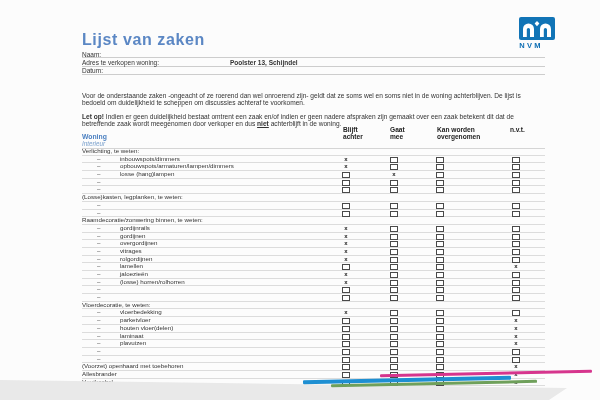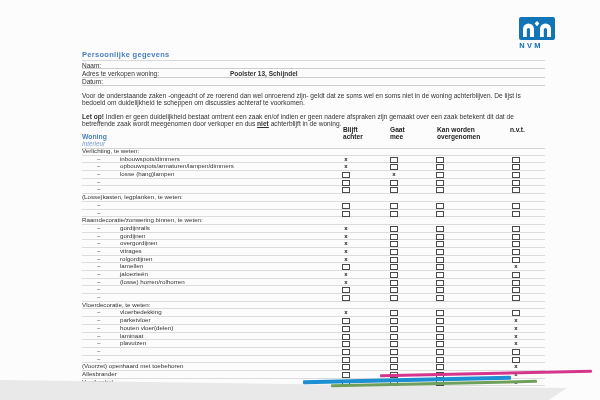--- a/index.html
+++ b/index.html
@@ -64,33 +64,33 @@
     font-weight:600;line-height:6.5px;color:#222;}
   .mark.c0{left:257px;} .mark.c1{left:305px;} .mark.c2{left:351px;} .mark.c3{left:427px;}
   .cbx{display:inline-block;width:6px;height:4px;border:1px solid #4a4a4a;
     background:#fff;vertical-align:top;margin-top:1px;}
 </style>
 </head>
 <body>
 
 <div id="screen">
 
+  <h1 class="title" style="color: rgb(91, 135, 196);">Lijst van zaken</h1>
 
   <div class="logo">
     <svg viewBox="0 0 36 23">
       <rect x="0" y="0" width="36" height="23" rx="2" fill="#1174b6"></rect>
       <path fill="#ffffff" d="M4,20 v-8 a5.5,5.5 0 0 1 11,0 v8 h-4 v-7.5 a1.6,1.6 0 0 0 -3.2,0 v7.5 z"></path>
       <path fill="#ffffff" d="M21,20 v-8 a5.5,5.5 0 0 1 11,0 v8 h-4 v-7.5 a1.6,1.6 0 0 0 -3.2,0 v7.5 z"></path>
       <path fill="#ffffff" d="M18,4 l2.4,2.6 -2.4,2.6 -2.4,-2.6 z"></path>
     </svg>
     <div class="logo-text">NVM</div>
   </div>
 
   <div class="personal">
-    <div class="p-heading">Persoonlijke gegevens</div>
     <div class="f-row">
       <span class="f-label">Naam:</span>
       <span class="f-value"></span>
     </div>
     <div class="f-row">
       <span class="f-label">Adres te verkopen woning:</span>
       <span class="f-value">Poolster 13, Schijndel</span>
     </div>
     <div class="f-row">
       <span class="f-label">Datum:</span>

